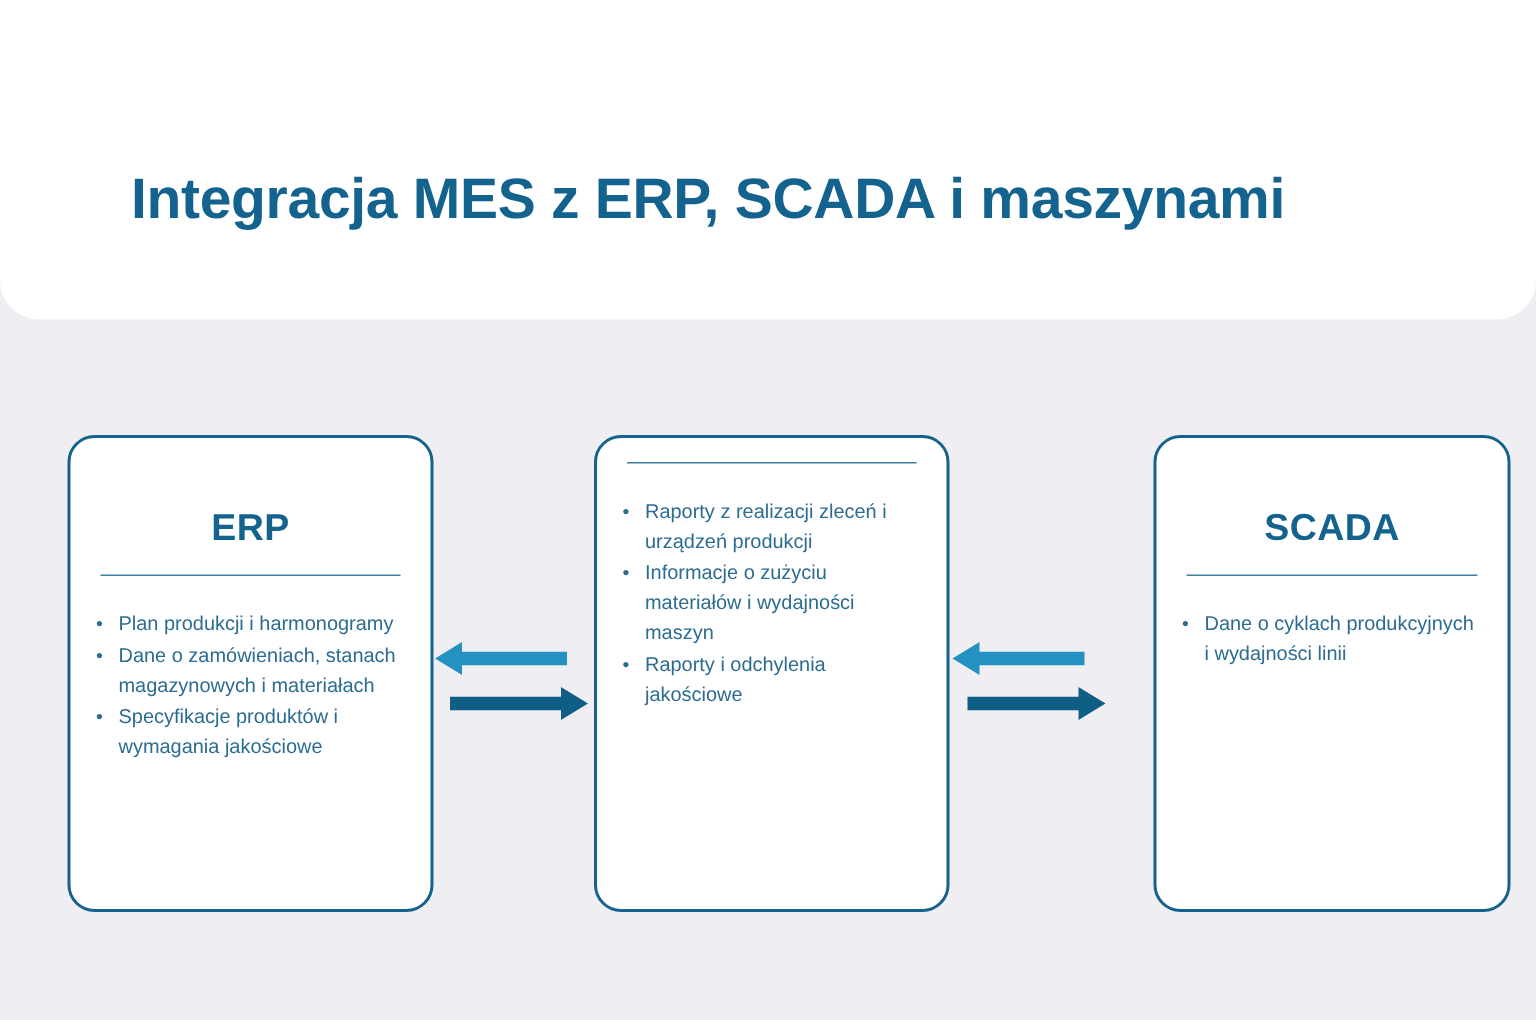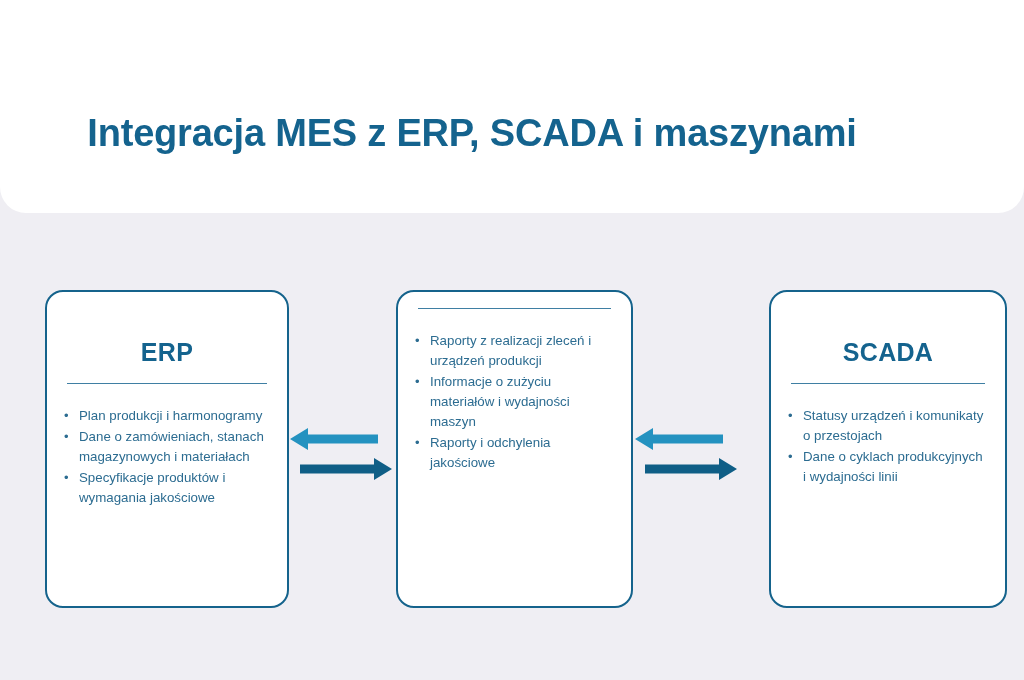--- a/index.html
+++ b/index.html
@@ -139,21 +139,20 @@
       <li data-name="list-item">Raporty z realizacji zleceń i urządzeń produkcji</li>
       <li data-name="list-item">Informacje o zużyciu materiałów i wydajności maszyn</li>
       <li data-name="list-item">Raporty i odchylenia jakościowe</li>
     </ul>
   </div>
 
   <div class="node-card node-scada" data-name="node-card-scada">
     <div class="node-title" data-name="node-title-scada">SCADA</div>
     <div class="node-divider" data-name="node-divider-scada"></div>
     <ul class="node-list" data-name="node-bullet-list-scada">
-      <li data-name="list-item">Statusy urządzeń i komunikaty o przestojach</li>
       <li data-name="list-item">Dane o cyklach produkcyjnych i wydajności linii</li>
     </ul>
   </div>
 
   <div class="arrow-pair arrow-pair-left" data-name="connector-erp-mes">
     <svg class="arrow-svg" width="110" height="56" viewBox="0 0 110 56" data-name="connector-erp-mes-arrows">
 
       <path data-name="arrow-left-light-icon" fill="#2492C0" d="M4,13 L22,2 L22,8.5 L92,8.5 L92,17.5 L22,17.5 L22,24 Z"></path>
 
       <path data-name="arrow-right-dark-icon" fill="#0F5E86" d="M106,43 L88,32 L88,38.5 L14,38.5 L14,47.5 L88,47.5 L88,54 Z"></path>

